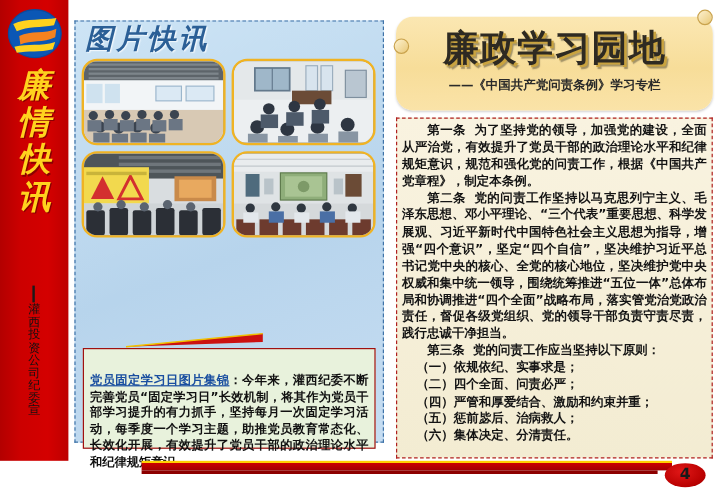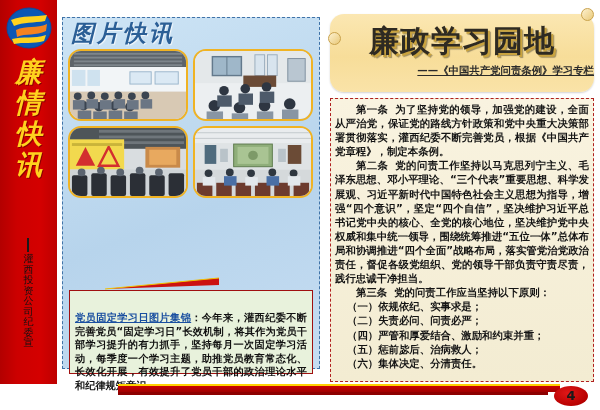--- a/index.html
+++ b/index.html
@@ -129,25 +129,24 @@
     text-align:center;
     font-family:"DejaVu Serif","Liberation Serif",serif;
     font-weight:bold;
     font-size:30px;line-height:42px;
     letter-spacing:1px;
     color:#2e2a22;
     text-shadow:2px 2px 0 #c9a33f, 3px 3px 1px rgba(0,0,0,.35);
   }
   .r-sub{
     position:absolute;left:0;top:50px;width:264px;
-    text-align:right;
+    text-align:center;
     font-size:10.4px;
     color:#2a2a2a;
     font-weight:bold;
-    text-decoration:underline;
   }
   .r-body{
     position:absolute;left:0;top:84px;width:264px;height:284px;
     background:#f6efd7;
     background:linear-gradient(180deg,#f9f3e0 0%,#f3ecd2 100%);
     border:1px dashed #b02020;
     box-sizing:border-box;
     padding:3px 4px 0 4px;
   }
   .r-body p{
@@ -399,28 +398,28 @@
 
     <div class="scroll">
       <div class="roll tl"></div>
       <div class="roll tr"></div>
       <div class="r-title">廉政学习园地</div>
       <div class="r-sub">——《中国共产党问责条例》学习专栏</div>
     </div>
 
     <div class="r-body">
 
-      <p class="art"><b class="artno">第一条</b><span>为了坚持党的领导，加强党的建设，全面从严治党，保证党的路线方针政策和党中央重大决策部署贯彻落实，灌西纪委不断完善党员，根据《中国共产党章程》，制定本条例。</span></p>
+      <p class="art"><b class="artno">第一条</b><span>为了坚持党的领导，加强党的建设，全面从严治党，有效提升了党员干部的政治理论水平和纪律规矩意识，规范和强化党的问责工作，根据《中国共产党章程》，制定本条例。</span></p>
 
       <p class="art"><b class="artno">第二条</b><span>党的问责工作坚持以马克思列宁主义、毛泽东思想、邓小平理论、“三个代表”重要思想、科学发展观、习近平新时代中国特色社会主义思想为指导，增强“四个意识”，坚定“四个自信”，坚决维护习近平总书记党中央的核心、全党的核心地位，坚决维护党中央权威和集中统一领导，围绕统筹推进“五位一体”总体布局和协调推进“四个全面”战略布局，落实管党治党政治责任，督促各级党组织、党的领导干部负责守责尽责，践行忠诚干净担当。</span></p>
 
       <p class="art"><b class="artno">第三条</b><b>党的问责工作应当坚持以下原则：</b></p>
 
       <p class="item">（一）依规依纪、实事求是；</p>
-      <p class="item">（二）失责必问、问责必严；</p>
+      <p class="item">（二）四个全面、问责必严；</p>
       <p class="item">（四）严管和厚爱结合、激励和约束并重；</p>
       <p class="item">（五）惩前毖后、治病救人；</p>
       <p class="item">（六）集体决定、分清责任。</p>
     </div>
   </div>
 
   <div class="botbar"></div>
   <div class="botbar2"></div>
   <div class="pagenum">4</div>
 

